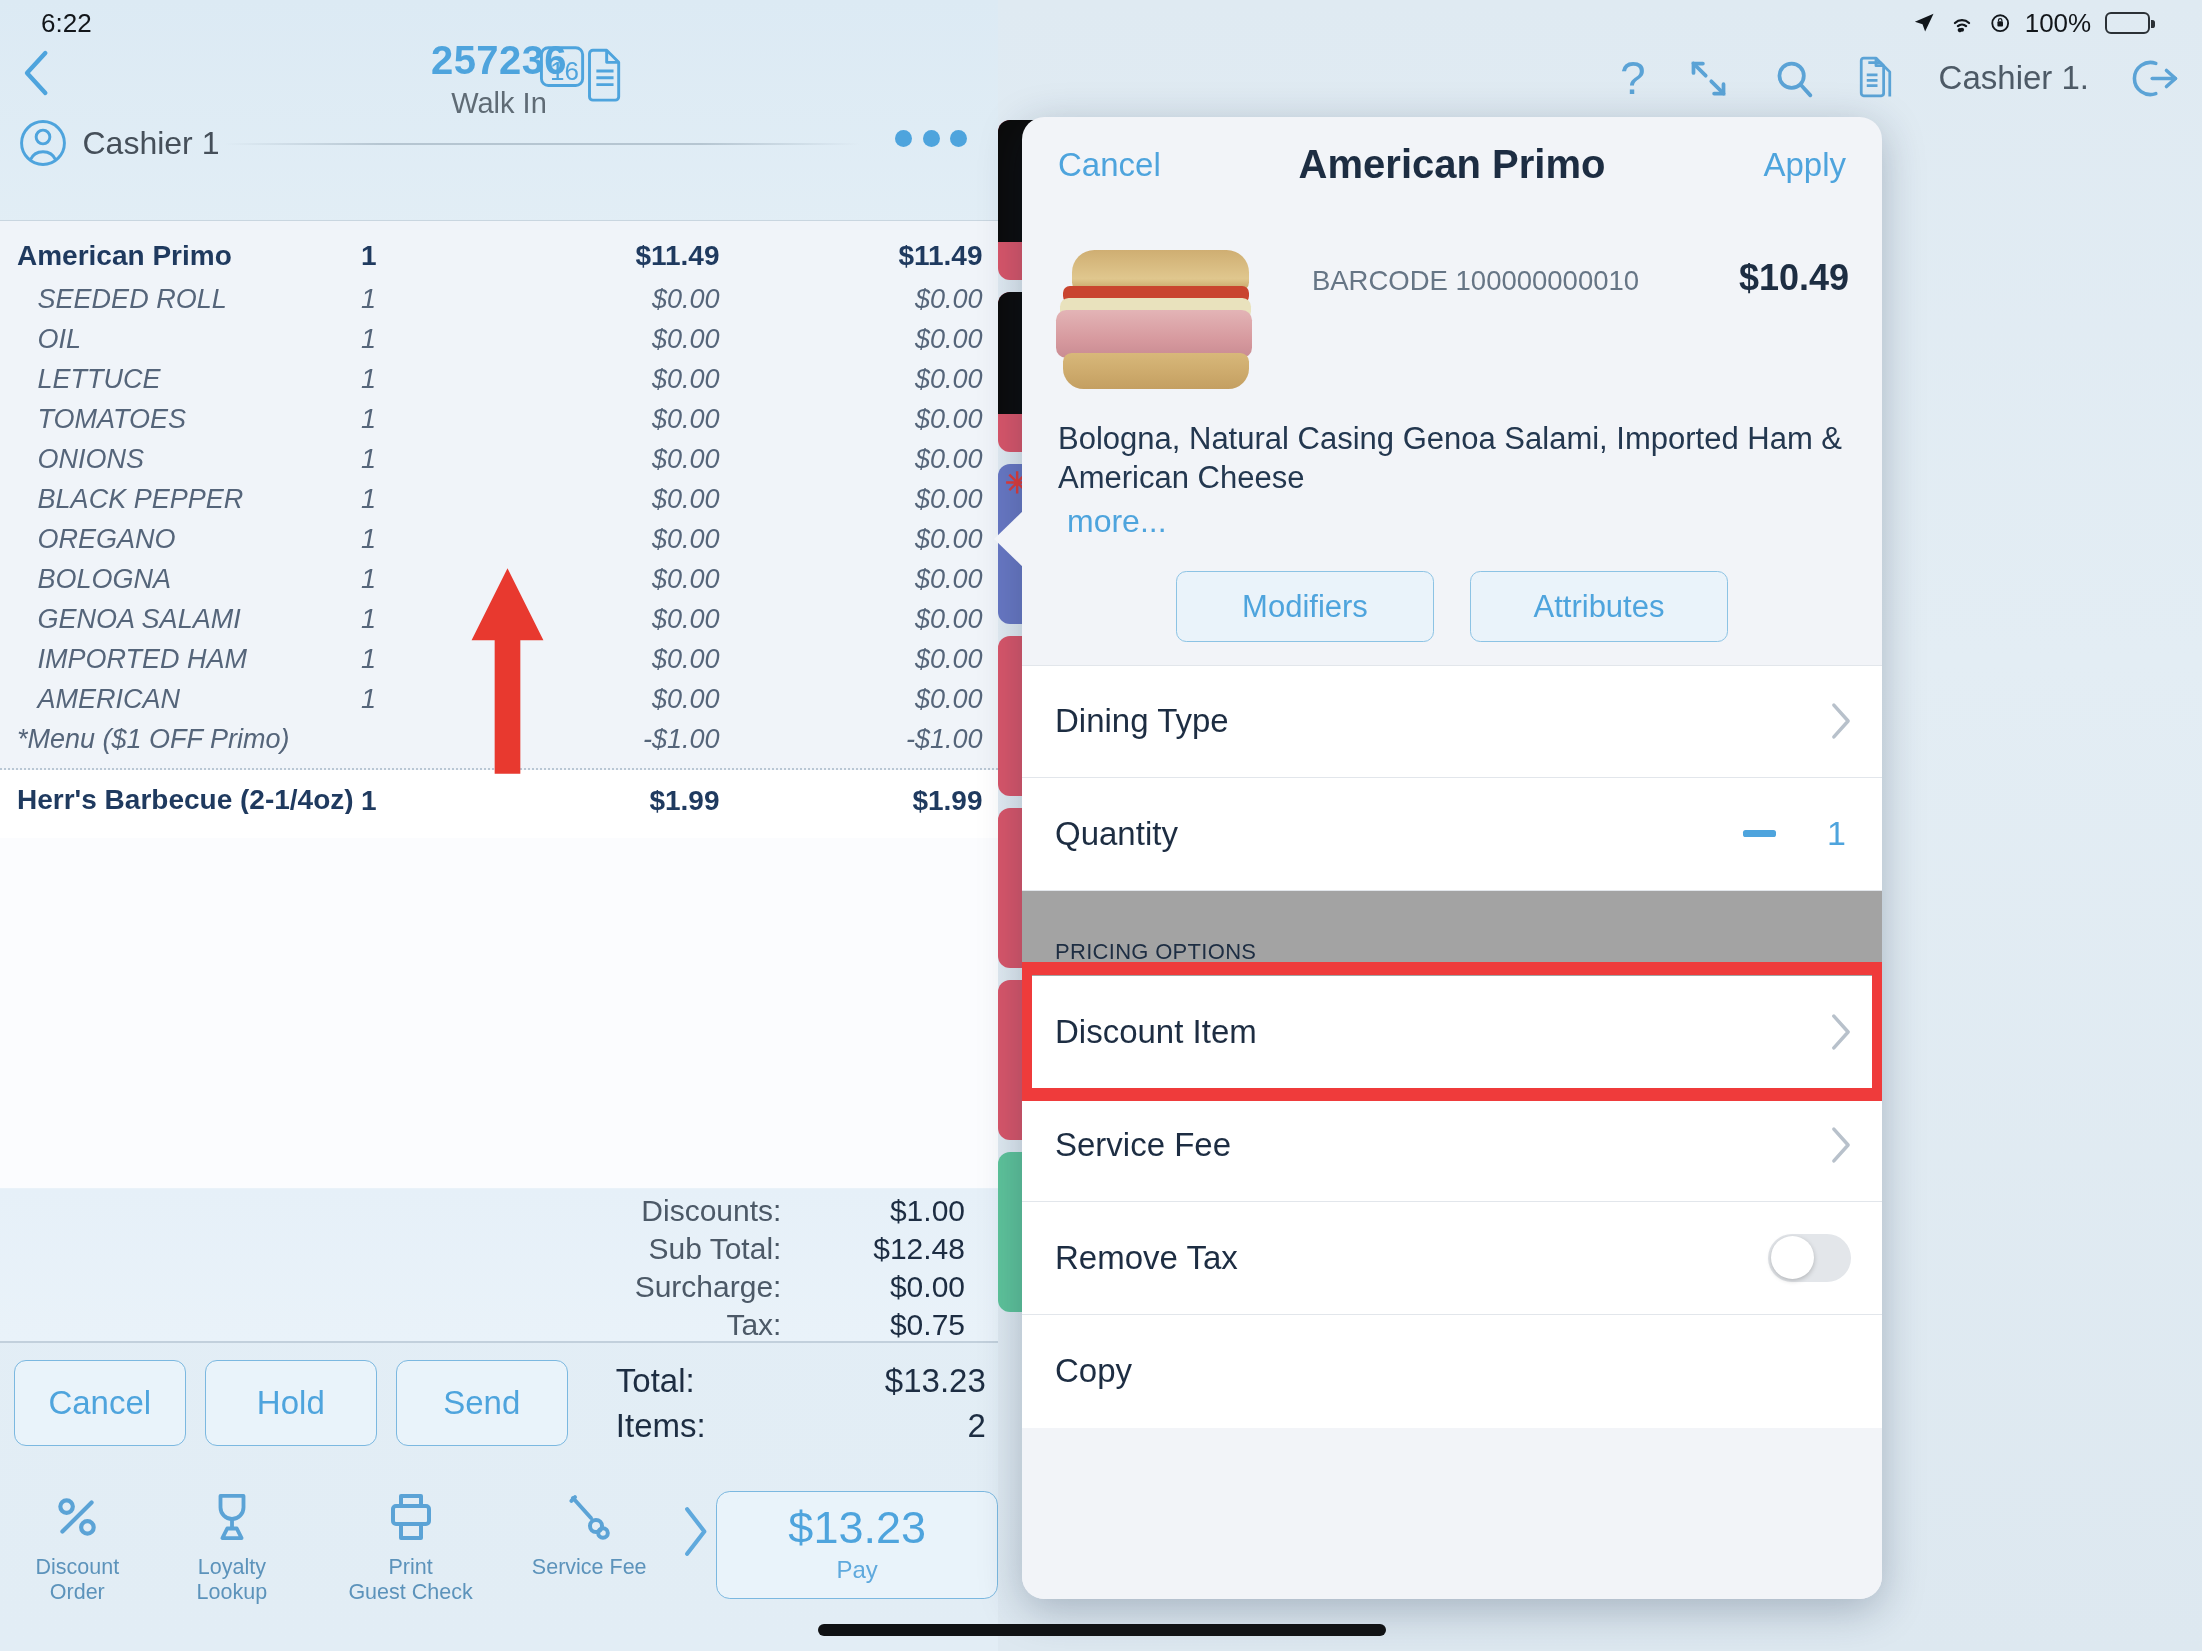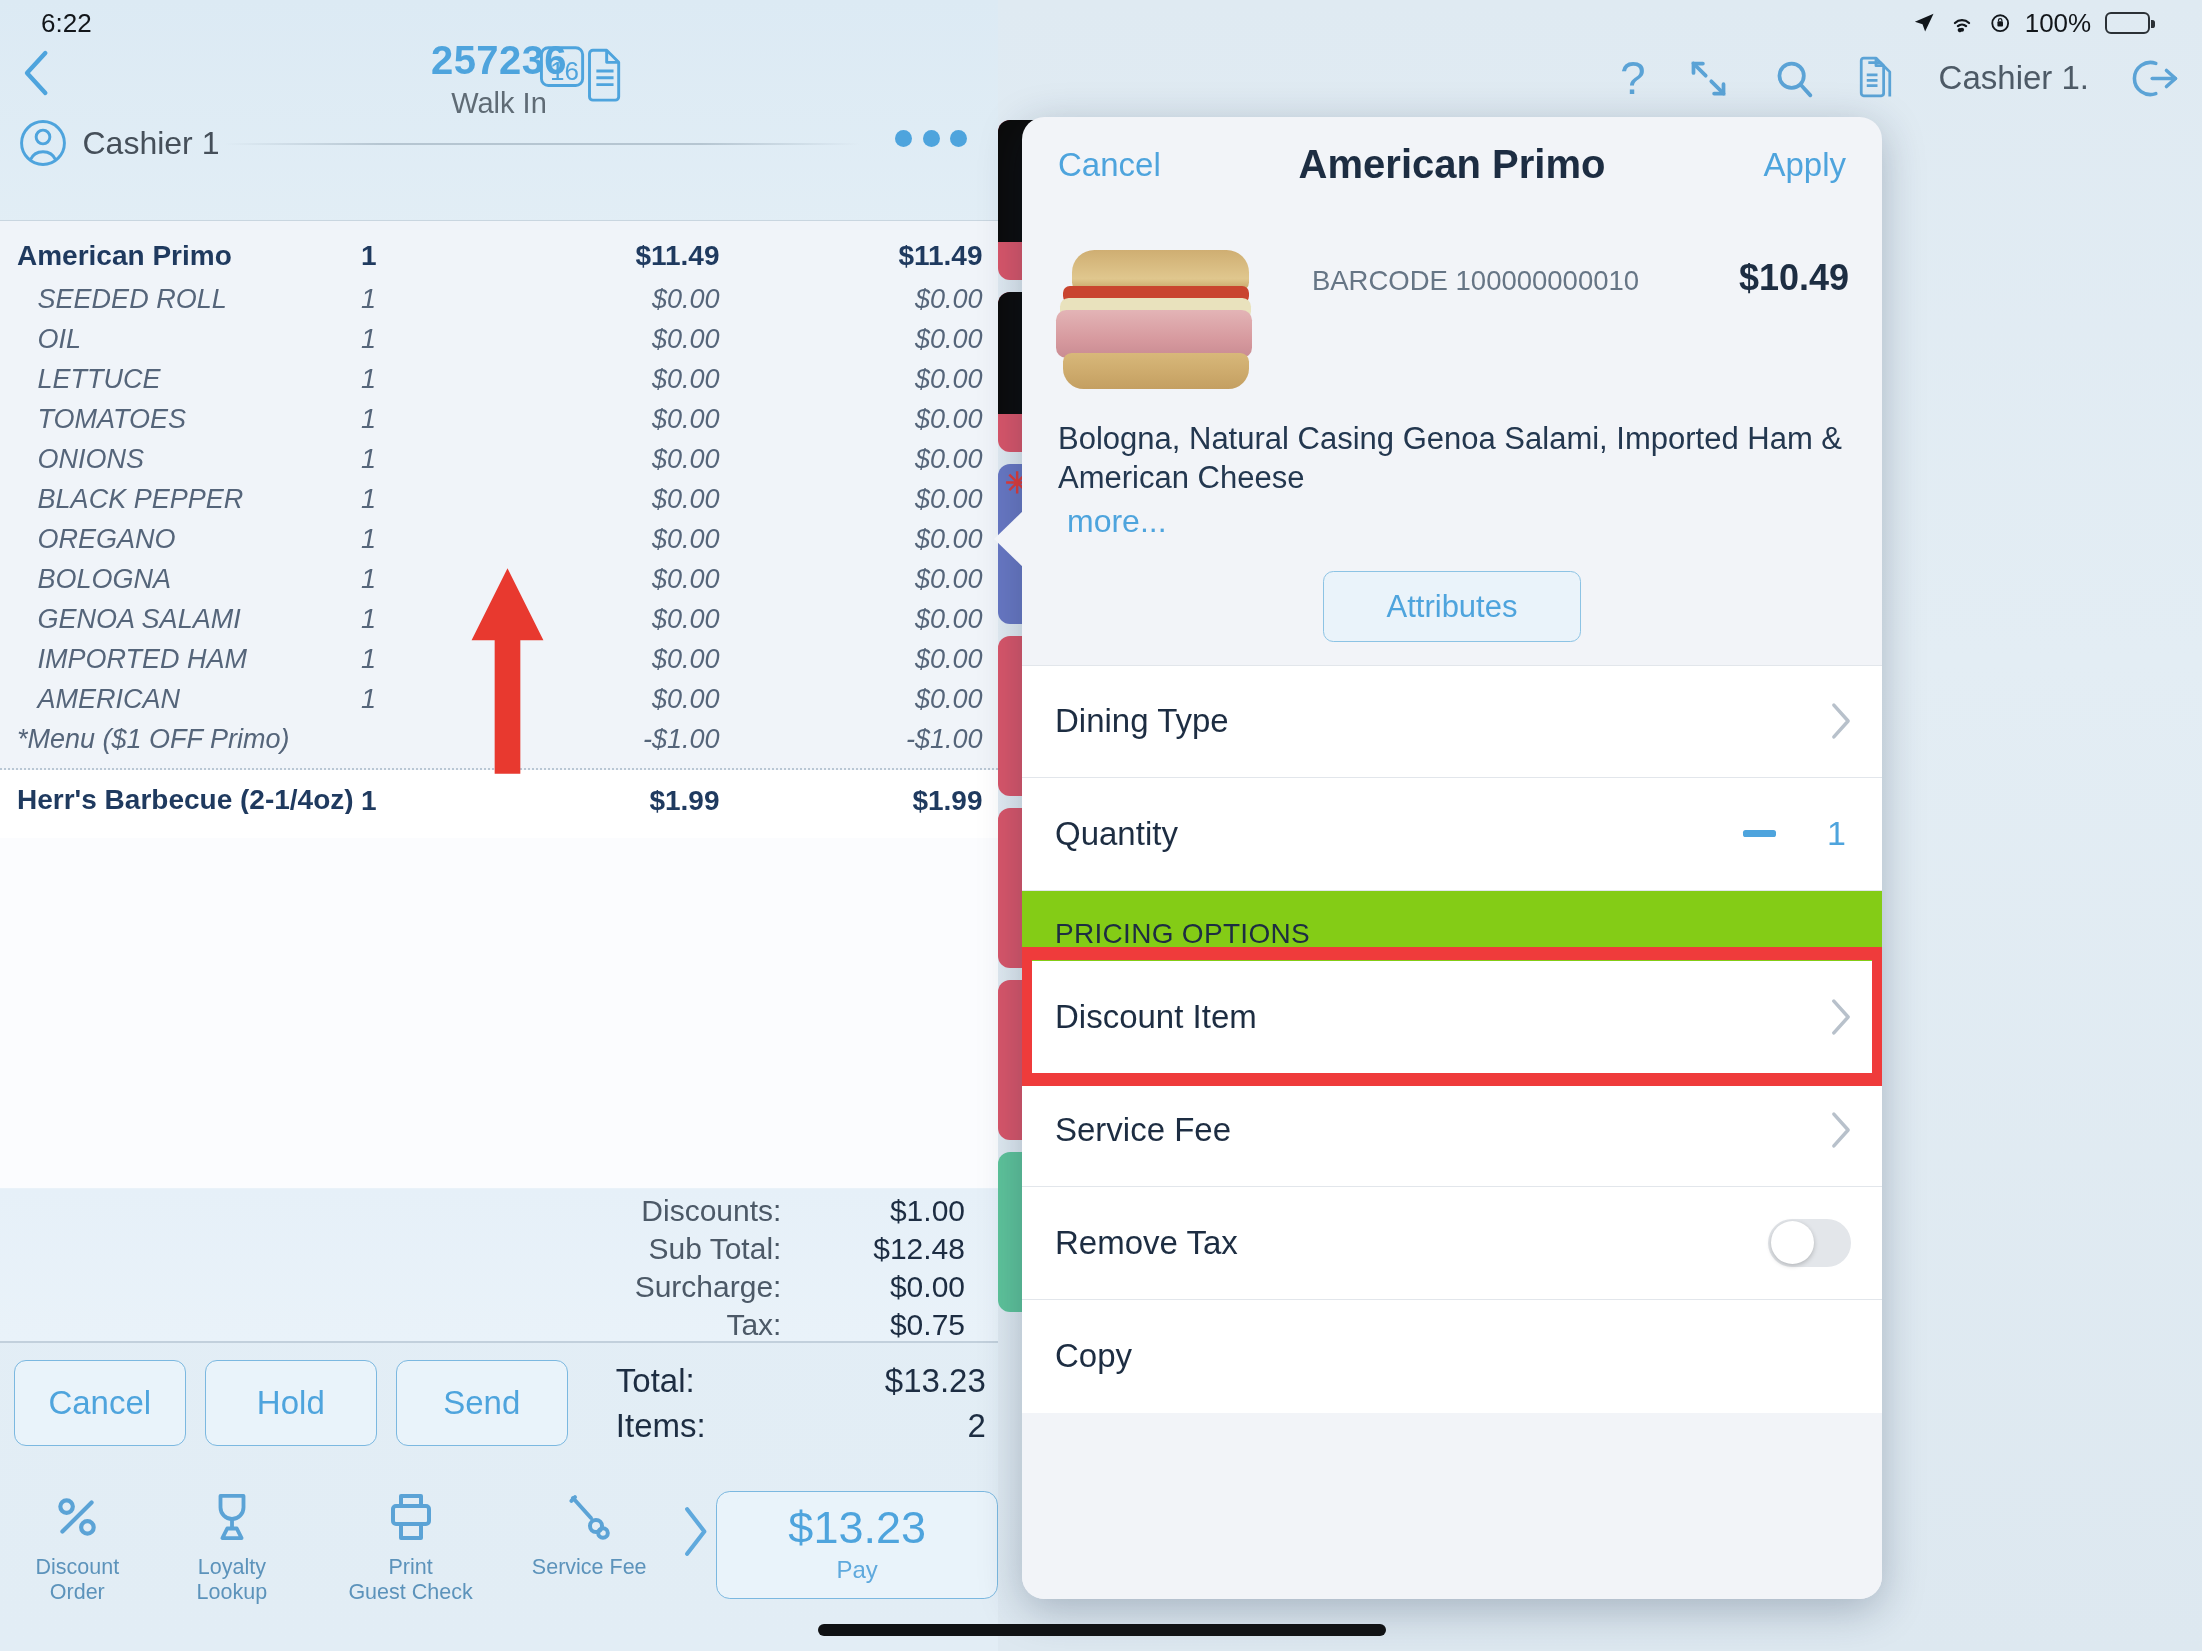--- a/index.html
+++ b/index.html
@@ -242,22 +242,22 @@
   .qval { font-size: 34px; color:#4ea4dd; min-width: 29px; text-align:center;}
   .toggle {
     margin-left:auto; width: 83px; height: 48px; border-radius: 24px;
     background:#e3e6ea; position:relative; cursor:pointer;
   }
   .toggle .knob {
     position:absolute; left:2.6px; top:2.6px; width:43px; height:43px; border-radius:50%;
     background:#fff; box-shadow: 0 1.7px 5.2px rgba(0,0,0,.22);
   }
   .section-head {
-    background:#84cc16; height: 70px; display:flex; align-items:flex-end;
-    padding: 0 0 10.3px 33px; font-size: 28px; color:#1d2d42; letter-spacing:0.3px;
+    background:#a3a3a3; height: 85px; display:flex; align-items:flex-end;
+    padding: 0 0 10.3px 33px; font-size: 22px; color:#1d2d42; letter-spacing:0.3px;
   }
   #highlight-wrap { position: relative; }
   #highlight-box {
     position:absolute; left: -3.4px; right: -3.4px; top: -13.8px; bottom: -12px;
     border: 13.8px solid #ef3b3b; border-radius: 3.4px; pointer-events:none; z-index: 3;
   }
   #modal-bottom-fill { flex: 1 1 auto; background:#f2f4f8; }
 
   
   #homebar {
@@ -719,20 +719,21 @@
           <div style="position:absolute;left:12px;top:134px;width:186px;height:36px;background:linear-gradient(180deg,#d8b87a,#c49f61);border-radius:8.6px 8.6px 20.6px 20.6px;"></div>
         </div>
         <div id="barcode-txt">BARCODE 100000000010</div>
         <div id="prod-price">$10.49</div>
       </div>
 
       <div id="prod-desc">Bologna, Natural Casing Genoa Salami, Imported Ham &amp; American Cheese</div>
       <div id="more-link">more...</div>
 
       <div id="mbtns">
+        <div class="mbtn">Modifiers</div>
         <div class="mbtn">Attributes</div>
       </div>
     </div>
 
     <div class="mrow" style="border-top:1.7px solid #e2e6eb;">
       <span>Dining Type</span>
       <span class="chev">
         <svg width="22.4" height="38" viewBox="0 0 14 24" fill="none" stroke="#b8c1cb" stroke-width="2.2" stroke-linecap="round" stroke-linejoin="round">
             <path d="M3 2l9 10-9 10"></path>
           </svg>

